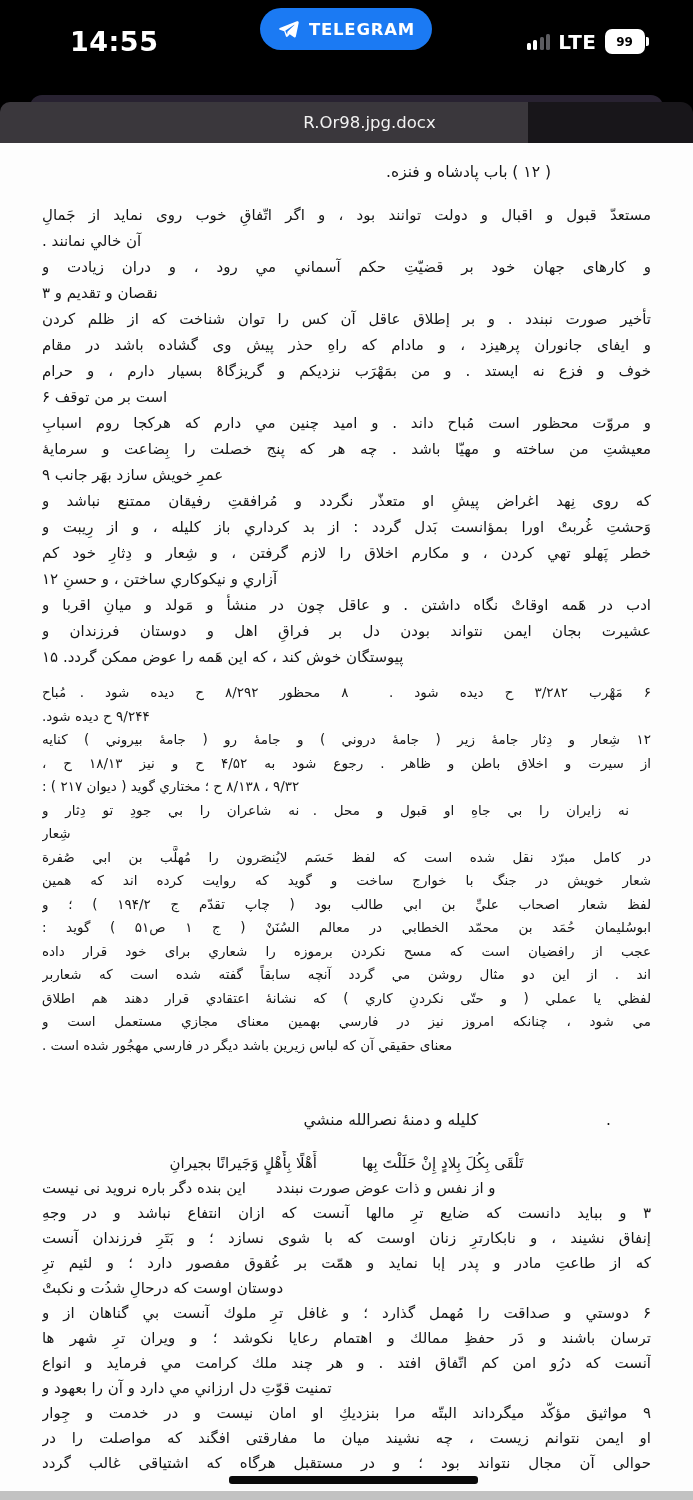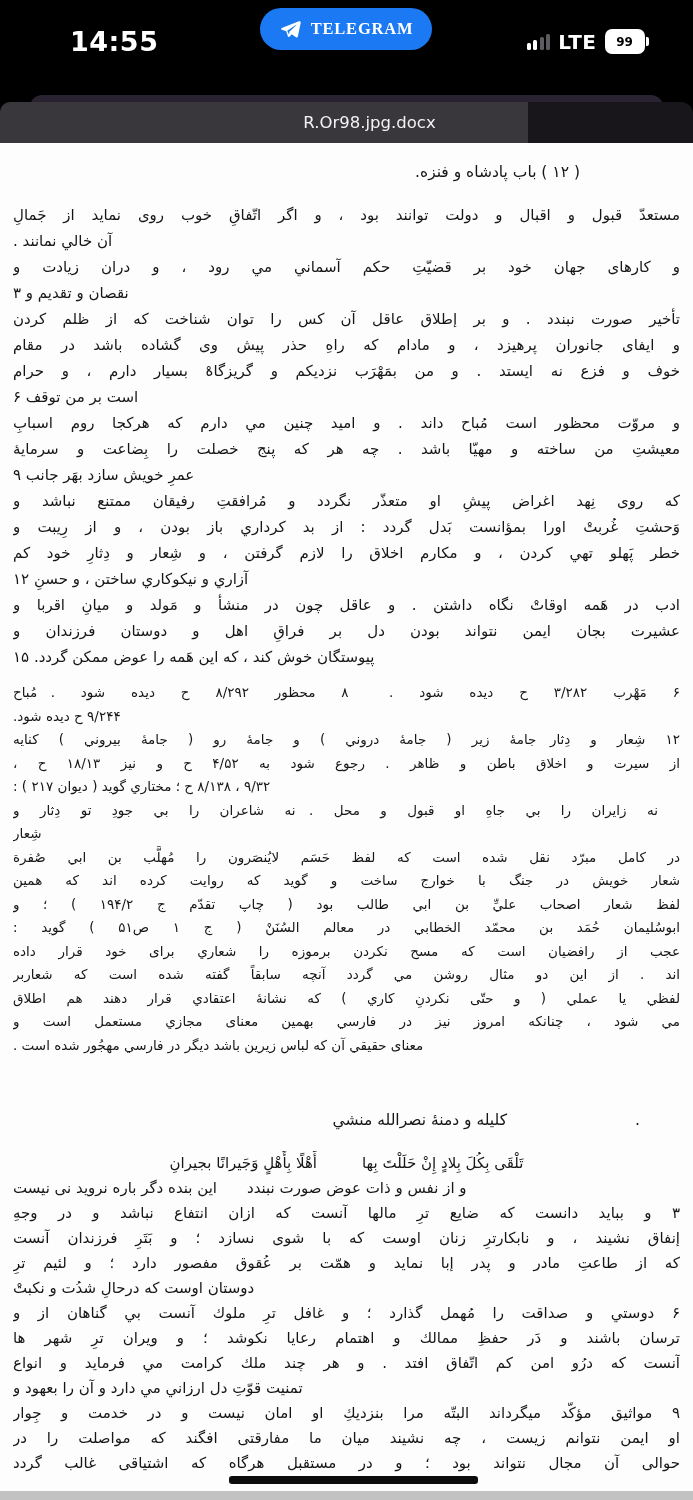--- a/index.html
+++ b/index.html
@@ -4,41 +4,41 @@
 <style>
   html,body{margin:0;padding:0;}
   body{
     width:693px;height:1500px;position:relative;overflow:hidden;
     background:#000;font-family:"DejaVu Sans",sans-serif;
   }
   
   .statusbar{position:absolute;top:0;left:0;width:693px;height:95px;background:#000;}
   .time{position:absolute;left:70px;top:26px;color:#fff;font-size:27px;font-weight:600;letter-spacing:.5px;}
   .tg-pill{position:absolute;left:260px;top:8px;width:172px;height:42px;border-radius:22px;
-    background:#1b7af3;display:flex;align-items:center;justify-content:center;gap:9px;cursor:pointer;font-family:Liberation Serif, serif;}
+    background:#1b7af3;display:flex;align-items:center;justify-content:center;gap:9px;cursor:pointer;}
   .tg-pill .label{color:#fff;font-size:16.5px;font-weight:700;letter-spacing:.8px;}
   .right-cluster{position:absolute;right:44px;top:29px;display:flex;align-items:center;gap:8px;}
   .sigbars{display:flex;align-items:flex-end;gap:2.5px;height:17px;}
   .sigbars i{display:block;width:4px;border-radius:1.5px;}
   .sb1{height:7px;background:#fff;} .sb2{height:10px;background:#fff;}
   .sb3{height:13px;background:#5c5c60;} .sb4{height:16px;background:#5c5c60;}
   .lte{color:#fff;font-size:20px;font-weight:600;letter-spacing:.5px;}
   .battery{display:flex;align-items:center;}
   .bat-body{width:40px;height:25px;background:#fff;border-radius:7px;display:flex;align-items:center;justify-content:center;
     color:#000;font-size:12px;font-weight:700;}
   .bat-tip{width:3px;height:9px;background:#fff;border-radius:0 2px 2px 0;margin-left:1.5px;}
   
   .sheet-edge{position:absolute;top:95px;left:30px;right:30px;height:12px;background:#282231;border-radius:12px 12px 0 0;}
   .tabbar{position:absolute;top:102px;left:0;width:693px;height:41px;background:#18161a;border-radius:12px 12px 0 0;}
   .tab-active{position:absolute;left:0;top:0;height:41px;width:528px;background:#3a373c;border-radius:10px 0 0 0;}
   .filename{position:absolute;left:0;top:0;width:100%;height:42px;line-height:41px;text-align:center;
     padding-left:46px;box-sizing:border-box;color:#f2f2f2;font-size:16.5px;}
   
   .page{position:absolute;top:143px;left:0;width:693px;height:1357px;background:#fdfdfd;color:#161616;}
-  .content{padding:0 13px;direction:rtl;}
+  .content{padding:0 42px;direction:rtl;}
   .heading{direction:rtl;text-align:right;font-size:15.5px;margin:16px 100px 17px 0;line-height:26px;}
   .line{direction:rtl;overflow:hidden;}
   .main-line{font-size:15px;line-height:26px;height:26px;}
   .fn-line{font-size:13.5px;line-height:23.5px;height:23.5px;}
   .s2-line{font-size:15px;line-height:25px;height:25px;}
   .j{text-align:justify;text-align-last:justify;}
   .r{text-align:left;}
   .c{text-align:center;}
   .fn-block{margin-top:11px;}
   .sec-title{display:flex;direction:rtl;align-items:center;margin-top:50px;padding-right:40px;
@@ -93,21 +93,21 @@
         <div class="line main-line j">و کارهای جهان خود بر قضیّتِ حکم آسماني مي رود ، و دران زیادت و</div>
         <div class="line main-line r">نقصان و تقدیم و ۳</div>
         <div class="line main-line j">تأخیر صورت نبندد . و بر إطلاق عاقل آن کس را توان شناخت که از ظلم کردن</div>
         <div class="line main-line j">و ایفای جانوران پرهیزد ، و مادام که راهِ حذر پیش وی گشاده باشد در مقام</div>
         <div class="line main-line j">خوف و فزع نه ایستد . و من بمَهْرَب نزدیکم و گریزگاهْ بسیار دارم ، و حرام</div>
         <div class="line main-line r">است بر من توقف ۶</div>
         <div class="line main-line j">و مروّت محظور است مُباح داند . و امید چنین مي دارم که هرکجا روم اسبابِ</div>
         <div class="line main-line j">معیشتِ من ساخته و مهیّا باشد . چه هر که پنج خصلت را بِضاعت و سرمایهٔ</div>
         <div class="line main-line r">عمرِ خویش سازد بهَر جانب ۹</div>
         <div class="line main-line j">که روی نِهد اغراض پیشِ او متعذّر نگردد و مُرافقتِ رفیقان ممتنع نباشد و</div>
-        <div class="line main-line j">وَحشتِ غُربتْ اورا بمؤانست بَدل گردد : از بد کرداري باز بودن ، و از رِیبت و</div>
+        <div class="line main-line j">وَحشتِ غُربتْ اورا بمؤانست بَدل گردد : از بد کرداري باز کلیله ، و از رِیبت و</div>
         <div class="line main-line j">خطر پَهلو تهي کردن ، و مکارم اخلاق را لازم گرفتن ، و شِعار و دِثارِ خود کم</div>
         <div class="line main-line r">آزاري و نیکوکاري ساختن ، و حسنِ ۱۲</div>
         <div class="line main-line j">ادب در هَمه اوقاتْ نگاه داشتن . و عاقل چون در منشأ و مَولد و میانِ اقربا و</div>
         <div class="line main-line j">عشیرت بجان ایمن نتواند بودن دل بر فراقِ اهل و دوستان فرزندان و</div>
         <div class="line main-line r">پیوستگان خوش کند ، که این هَمه را عوض ممکن گردد. ۱۵</div>
       </div>
     <div id="footnotes" class="fn-block">
         <div class="line fn-line j">۶ مَهْرب ۳/۲۸۲ ح دیده شود .   ۸ محظور ۸/۲۹۲ ح دیده شود . مُباح</div>
         <div class="line fn-line r">۹/۲۴۴ ح دیده شود.</div>
         <div class="line fn-line j">۱۲ شِعار و دِثار جامهٔ زیر ( جامهٔ دروني ) و جامهٔ رو ( جامهٔ بیروني ) کنایه</div>

